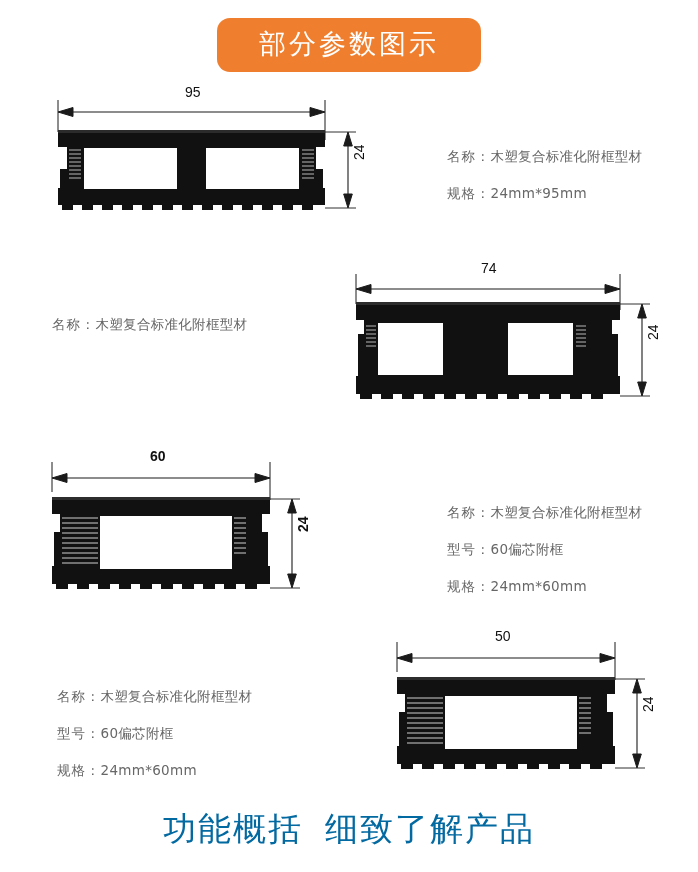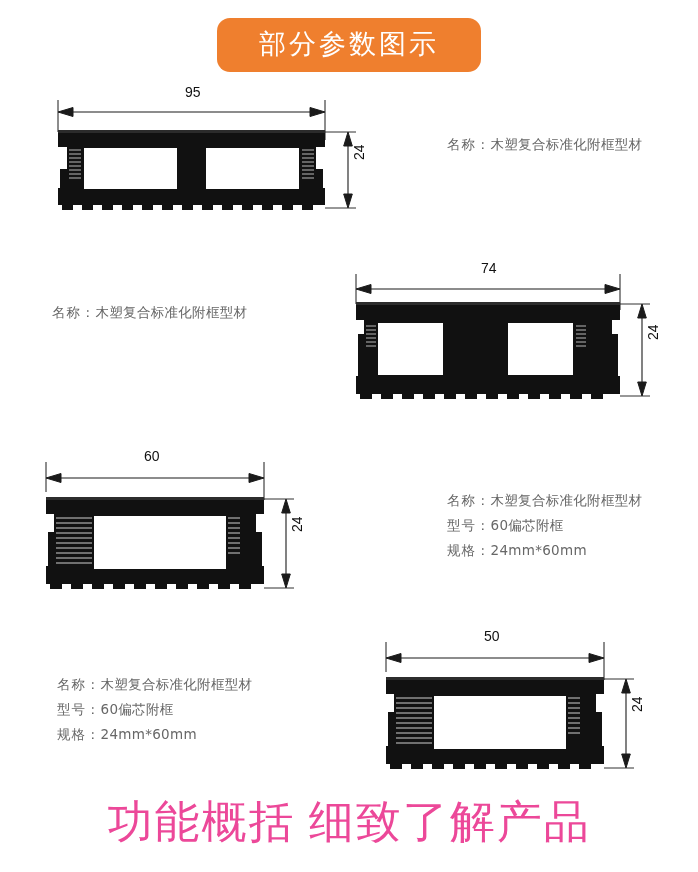--- a/index.html
+++ b/index.html
@@ -36,36 +36,36 @@
   }
 
   
   .footer-wrap {
     position: absolute;
     left: 0; bottom: 20px;
     width: 698px;
     text-align: center;
   }
   .footer-text {
-    color: #ec4899;
-    font-size: 45px;
+    color: #0369a1;
+    font-size: 33px;
     letter-spacing: 2px;
-    font-family: Liberation Serif, serif;
+    font-family: Liberation Mono, monospace;
   }
 
   
   .spec {
     position: absolute;
     color: #676767;
     font-size: 13.5px;
     line-height: 25px;
     white-space: nowrap;
     font-family: "DejaVu Sans", "Liberation Sans", sans-serif;
   }
-  .spec .row { display: block; }
+  .spec .row { display: block; margin-top: 12px; }
   .spec .lbl { letter-spacing: 1px; }
   .spec .val { letter-spacing: 0.3px; }
 
   
   .fig { position: absolute; }
   .fig svg { display: block; }
 </style>
 </head>
 <body>
 
@@ -139,20 +139,21 @@
       <polygon points="308,44 303.7,58 312.3,58"></polygon>
       <polygon points="308,120 303.7,106 312.3,106"></polygon>
     </g>
   </svg>
   <div style="position:absolute; left:145px; top:-4px; font-size:14px; color:#111;">95</div>
   <div style="position:absolute; left:311px; top:72px; font-size:14px; color:#111; transform:rotate(-90deg); transform-origin:left top;">24</div>
 </div>
 
 <div class="spec" style="left:447px; top:132px;">
   <span class="row"><span class="lbl">名称：</span><span class="val">木塑复合标准化附框型材</span></span>
+  <span class="row"><span class="lbl">规格：</span><span class="val">24mm*95mm</span></span>
 </div>
 
 <div class="spec" style="left:52px; top:300px;">
   <span class="row"><span class="lbl">名称：</span><span class="val">木塑复合标准化附框型材</span></span>
 </div>
 
 <div class="fig" style="left:340px; top:262px;">
   <svg width="330" height="140" viewBox="0 0 330 140">
     <g stroke="#1a1a1a" fill="#1a1a1a">
       <line x1="16" y1="12" x2="16" y2="42" stroke-width="1"></line>
@@ -204,21 +205,21 @@
       <line x1="280" y1="134" x2="310" y2="134" stroke-width="0.9"></line>
       <line x1="302" y1="46" x2="302" y2="130" stroke-width="1.1"></line>
       <polygon points="302,42 297.7,56 306.3,56"></polygon>
       <polygon points="302,134 297.7,120 306.3,120"></polygon>
     </g>
   </svg>
   <div style="position:absolute; left:141px; top:-2px; font-size:14px; color:#111;">74</div>
   <div style="position:absolute; left:305px; top:78px; font-size:14px; color:#111; transform:rotate(-90deg); transform-origin:left top;">24</div>
 </div>
 
-<div class="fig" style="left:32px; top:452px;">
+<div class="fig" style="left:38px; top:452px;font-weight:bold;">
   <svg width="300" height="150" viewBox="0 0 300 150">
     <g stroke="#1a1a1a" fill="#1a1a1a">
       <line x1="14" y1="10" x2="14" y2="40" stroke-width="1"></line>
       <line x1="232" y1="10" x2="232" y2="48" stroke-width="1"></line>
       <line x1="18" y1="26" x2="228" y2="26" stroke-width="1.1"></line>
       <polygon points="14,26 29,21.5 29,30.5"></polygon>
       <polygon points="232,26 217,21.5 217,30.5"></polygon>
     </g>
     <g>
       <rect x="14" y="45" width="218" height="18" fill="#111111"></rect>
@@ -278,21 +279,21 @@
   <span class="row"><span class="lbl">型号：</span><span class="val">60偏芯附框</span></span>
   <span class="row"><span class="lbl">规格：</span><span class="val">24mm*60mm</span></span>
 </div>
 
 <div class="spec" style="left:57px; top:672px;">
   <span class="row"><span class="lbl">名称：</span><span class="val">木塑复合标准化附框型材</span></span>
   <span class="row"><span class="lbl">型号：</span><span class="val">60偏芯附框</span></span>
   <span class="row"><span class="lbl">规格：</span><span class="val">24mm*60mm</span></span>
 </div>
 
-<div class="fig" style="left:372px; top:632px;">
+<div class="fig" style="left:383px; top:632px;">
   <svg width="300" height="150" viewBox="0 0 300 150">
     <g stroke="#1a1a1a" fill="#1a1a1a">
       <line x1="14" y1="10" x2="14" y2="40" stroke-width="1"></line>
       <line x1="232" y1="10" x2="232" y2="48" stroke-width="1"></line>
       <line x1="18" y1="26" x2="228" y2="26" stroke-width="1.1"></line>
       <polygon points="14,26 29,21.5 29,30.5"></polygon>
       <polygon points="232,26 217,21.5 217,30.5"></polygon>
     </g>
     <g>
       <rect x="14" y="45" width="218" height="18" fill="#111111"></rect>

